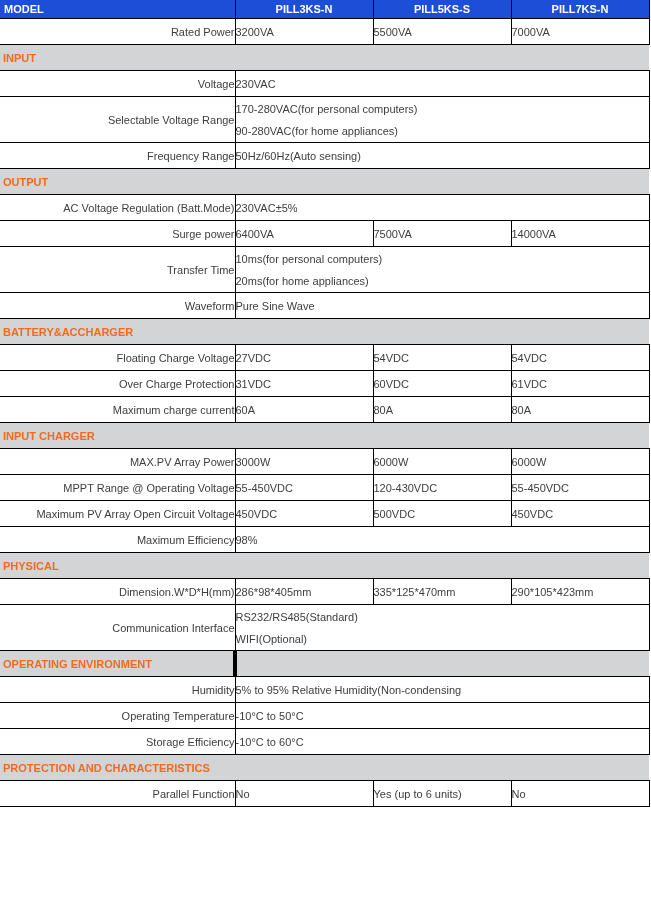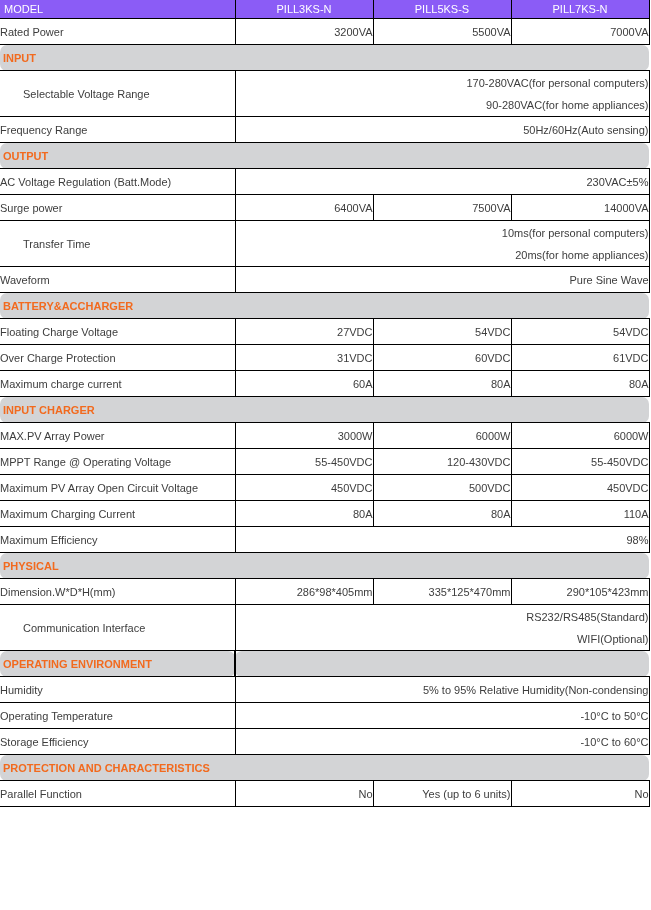--- a/index.html
+++ b/index.html
@@ -26,53 +26,52 @@
     height: 25px;
     vertical-align: middle;
     overflow: hidden;
   }
   
   table.spec tr td:first-child { border-left: none; }
   table.spec tr.model-row td { border-top: none; }
 
   
   tr.model-row td {
-    background: #8b5cf6;
+    background: #1d4ed8;
     color: #ffffff;
-    font-weight: normal;
+    font-weight: bold;
     height: 18px;
     text-align: center;
   }
   tr.model-row td.label-cell {
     text-align: left;
     padding-left: 4px;
   }
 
   
   tr.section-row td {
     background: #d3d4d6;
     color: #f26a1e;
     font-weight: bold;
     text-align: left;
     padding-left: 3px;
     border-left: none;
     border-right: none;
-    border-radius: 7px;
-  }
-  tr.section-row td.split-label { border-right: 2px solid #000000; }
+  }
+  tr.section-row td.split-label { border-right: 4px solid #000000; }
 
   
   td.label-cell {
+    text-align: right;
+    padding-left: 3px;
+  }
+  td.value-cell, td.merged-cell {
     text-align: left;
-    padding-left: 3px;
-  }
-  td.value-cell, td.merged-cell {
-    text-align: right;
-  }
-  tr.tall td { height: 45px; padding-left: 23px; }
+  }
+  tr.tall td { height: 45px; }
   .vline { line-height: 22px; }
 </style>
 </head>
 <body>
 
 <div id="sheet">
   <table class="spec">
     <colgroup>
       <col style="width:235px">
       <col style="width:138px">
@@ -90,20 +89,26 @@
     <tbody>
         <tr>
           <td class="label-cell">Rated Power</td>
           <td class="value-cell">3200VA</td>
           <td class="value-cell">5500VA</td>
           <td class="value-cell">7000VA</td>
         </tr>
         <tr class="section-row">
           <td colspan="4">INPUT</td>
         </tr>
+        <tr>
+          <td class="label-cell">Voltage</td>
+          <td colspan="3" class="merged-cell">
+            <div class="vline">230VAC</div>
+          </td>
+        </tr>
         <tr class="tall">
           <td class="label-cell">Selectable Voltage Range</td>
           <td colspan="3" class="merged-cell">
             <div class="vline">170-280VAC(for personal computers)</div>
             <div class="vline">90-280VAC(for home appliances)</div>
           </td>
         </tr>
         <tr>
           <td class="label-cell">Frequency Range</td>
           <td colspan="3" class="merged-cell">
@@ -174,26 +179,20 @@
           <td class="value-cell">120-430VDC</td>
           <td class="value-cell">55-450VDC</td>
         </tr>
         <tr>
           <td class="label-cell">Maximum PV Array Open Circuit Voltage</td>
           <td class="value-cell">450VDC</td>
           <td class="value-cell">500VDC</td>
           <td class="value-cell">450VDC</td>
         </tr>
         <tr>
-          <td class="label-cell">Maximum Charging Current</td>
-          <td class="value-cell">80A</td>
-          <td class="value-cell">80A</td>
-          <td class="value-cell">110A</td>
-        </tr>
-        <tr>
           <td class="label-cell">Maximum Efficiency</td>
           <td colspan="3" class="merged-cell">
             <div class="vline">98%</div>
           </td>
         </tr>
         <tr class="section-row">
           <td colspan="4">PHYSICAL</td>
         </tr>
         <tr>
           <td class="label-cell">Dimension.W*D*H(mm)</td>

